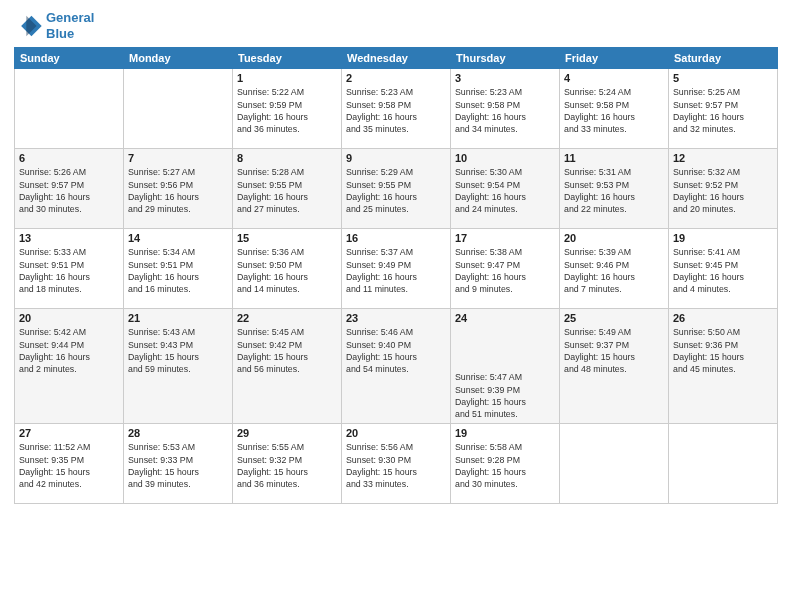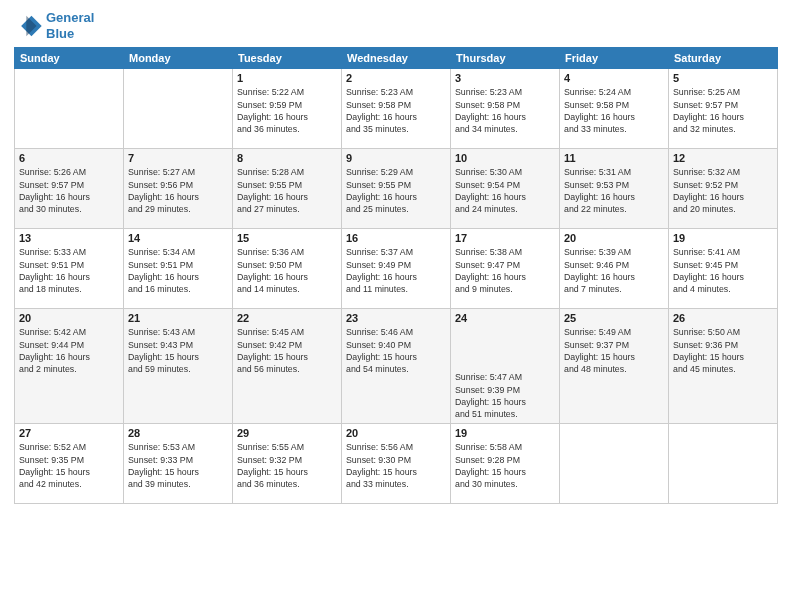--- a/index.html
+++ b/index.html
@@ -315,21 +315,21 @@
             <span class="day-num">26</span>
             <div class="day-info" style="white-space: pre-line;">Sunrise: 5:50 AM
 Sunset: 9:36 PM
 Daylight: 15 hours
 and 45 minutes.</div>
           </td>
         </tr>
         <tr>
           <td>
             <span class="day-num">27</span>
-            <div class="day-info" style="white-space: pre-line;">Sunrise: 5:52 AM
+            <div class="day-info" style="white-space: pre-line;">Sunrise: 11:52 AM
 Sunset: 9:35 PM
 Daylight: 15 hours
 and 42 minutes.</div>
           </td>
           <td>
             <span class="day-num">28</span>
             <div class="day-info" style="white-space: pre-line;">Sunrise: 5:53 AM
 Sunset: 9:33 PM
 Daylight: 15 hours
 and 39 minutes.</div>

